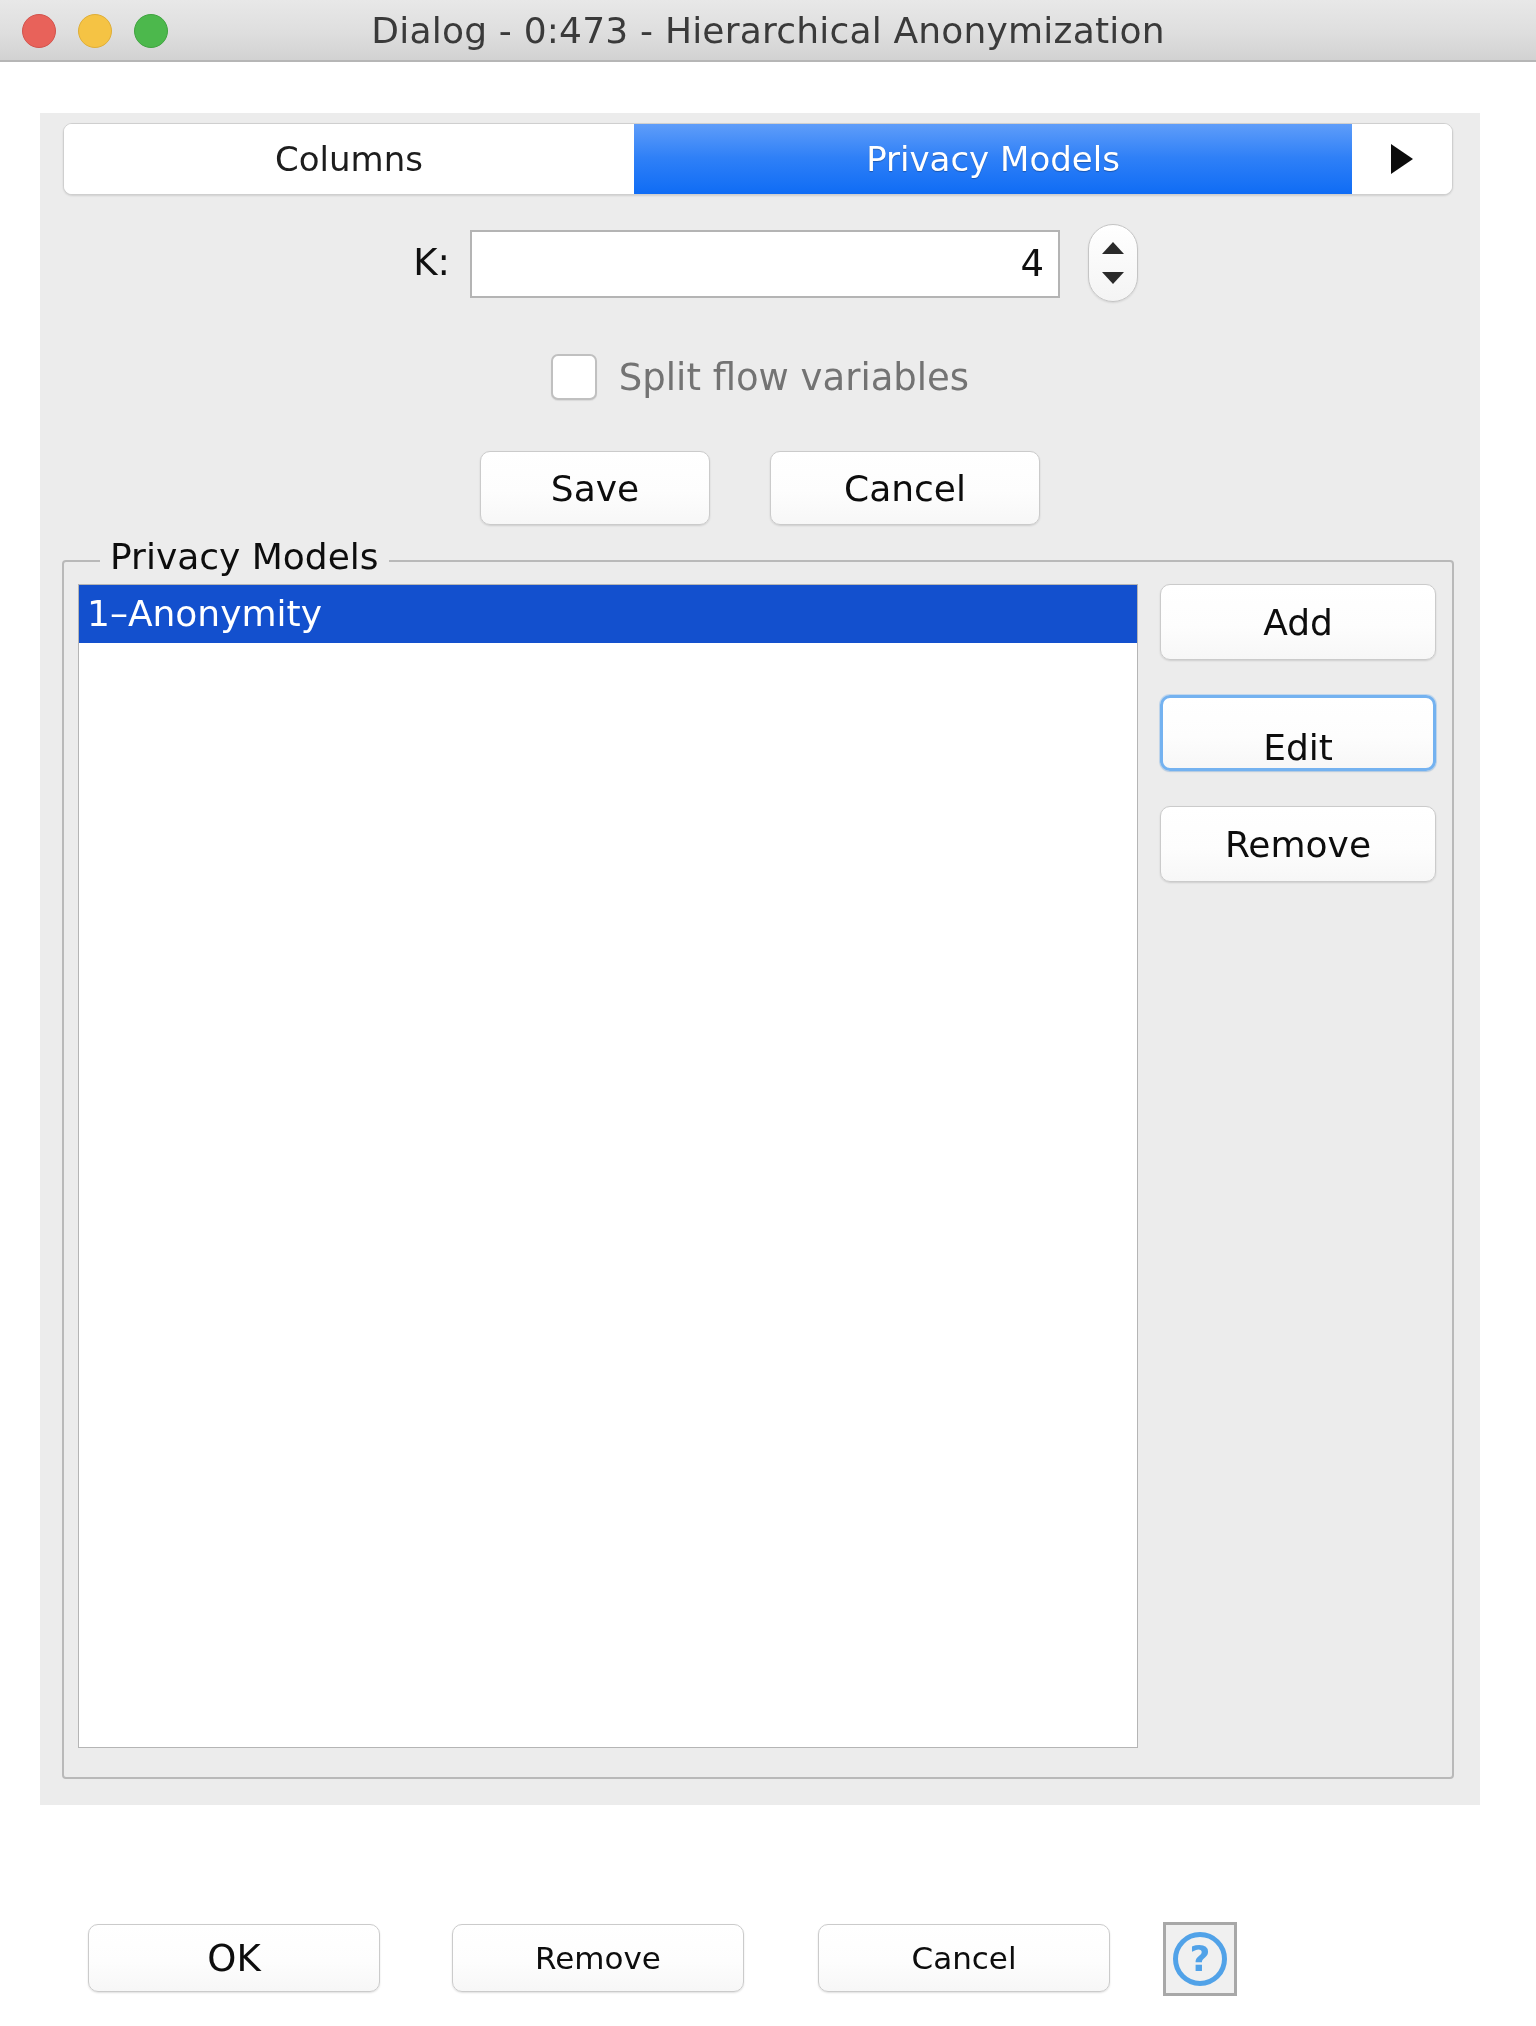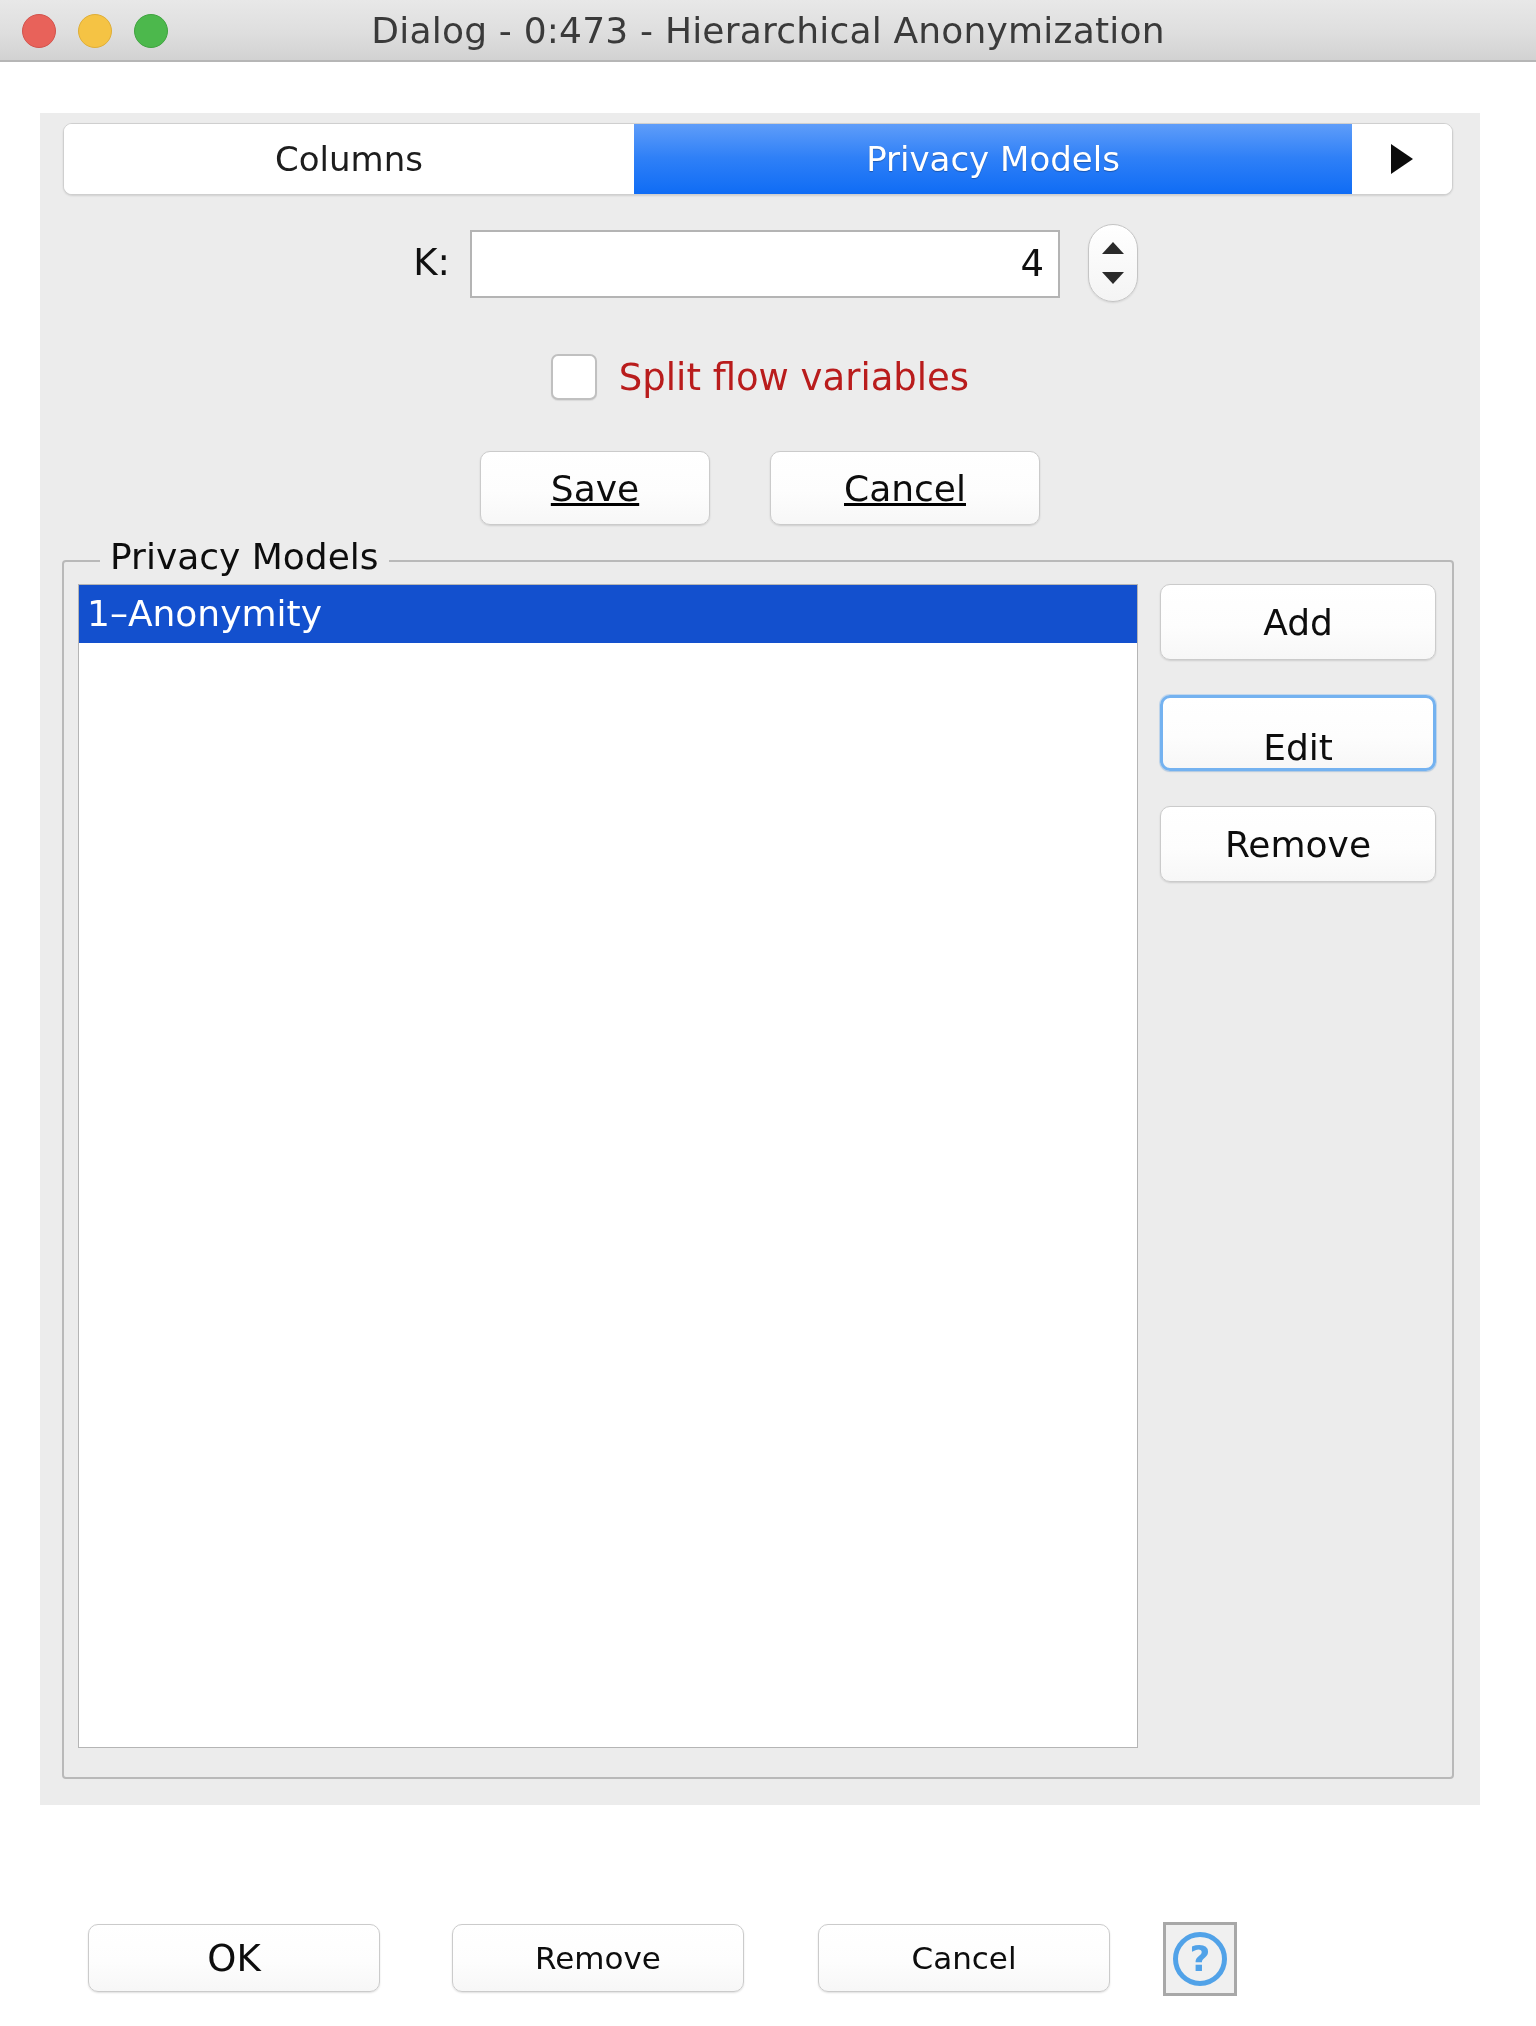--- a/index.html
+++ b/index.html
@@ -173,34 +173,33 @@
     width: 46px; height: 46px;
     background: #ffffff;
     border: 2px solid #c0c0c0;
     border-radius: 7px;
     box-sizing: border-box;
     margin-right: 22px;
     box-shadow: 0 1px 1px rgba(0,0,0,0.08);
   }
   #split-label {
     font-size: 37px;
-    color: #b91c1c;
+    color: #737373;
     white-space: nowrap;
   }
 
   
   #savecancel-row {
     position: absolute;
     left: 0; top: 338px;
     width: 1440px; height: 74px;
     display: flex;
     align-items: center;
     justify-content: center;
     gap: 60px;
-    text-decoration: underline;
   }
   .btn {
     background: linear-gradient(to bottom, #ffffff 0%, #fdfdfd 55%, #f7f7f7 100%);
     border: 1px solid #cbcbcb;
     border-radius: 10px;
     box-sizing: border-box;
     display: flex;
     align-items: center;
     justify-content: center;
     font-size: 36px;

